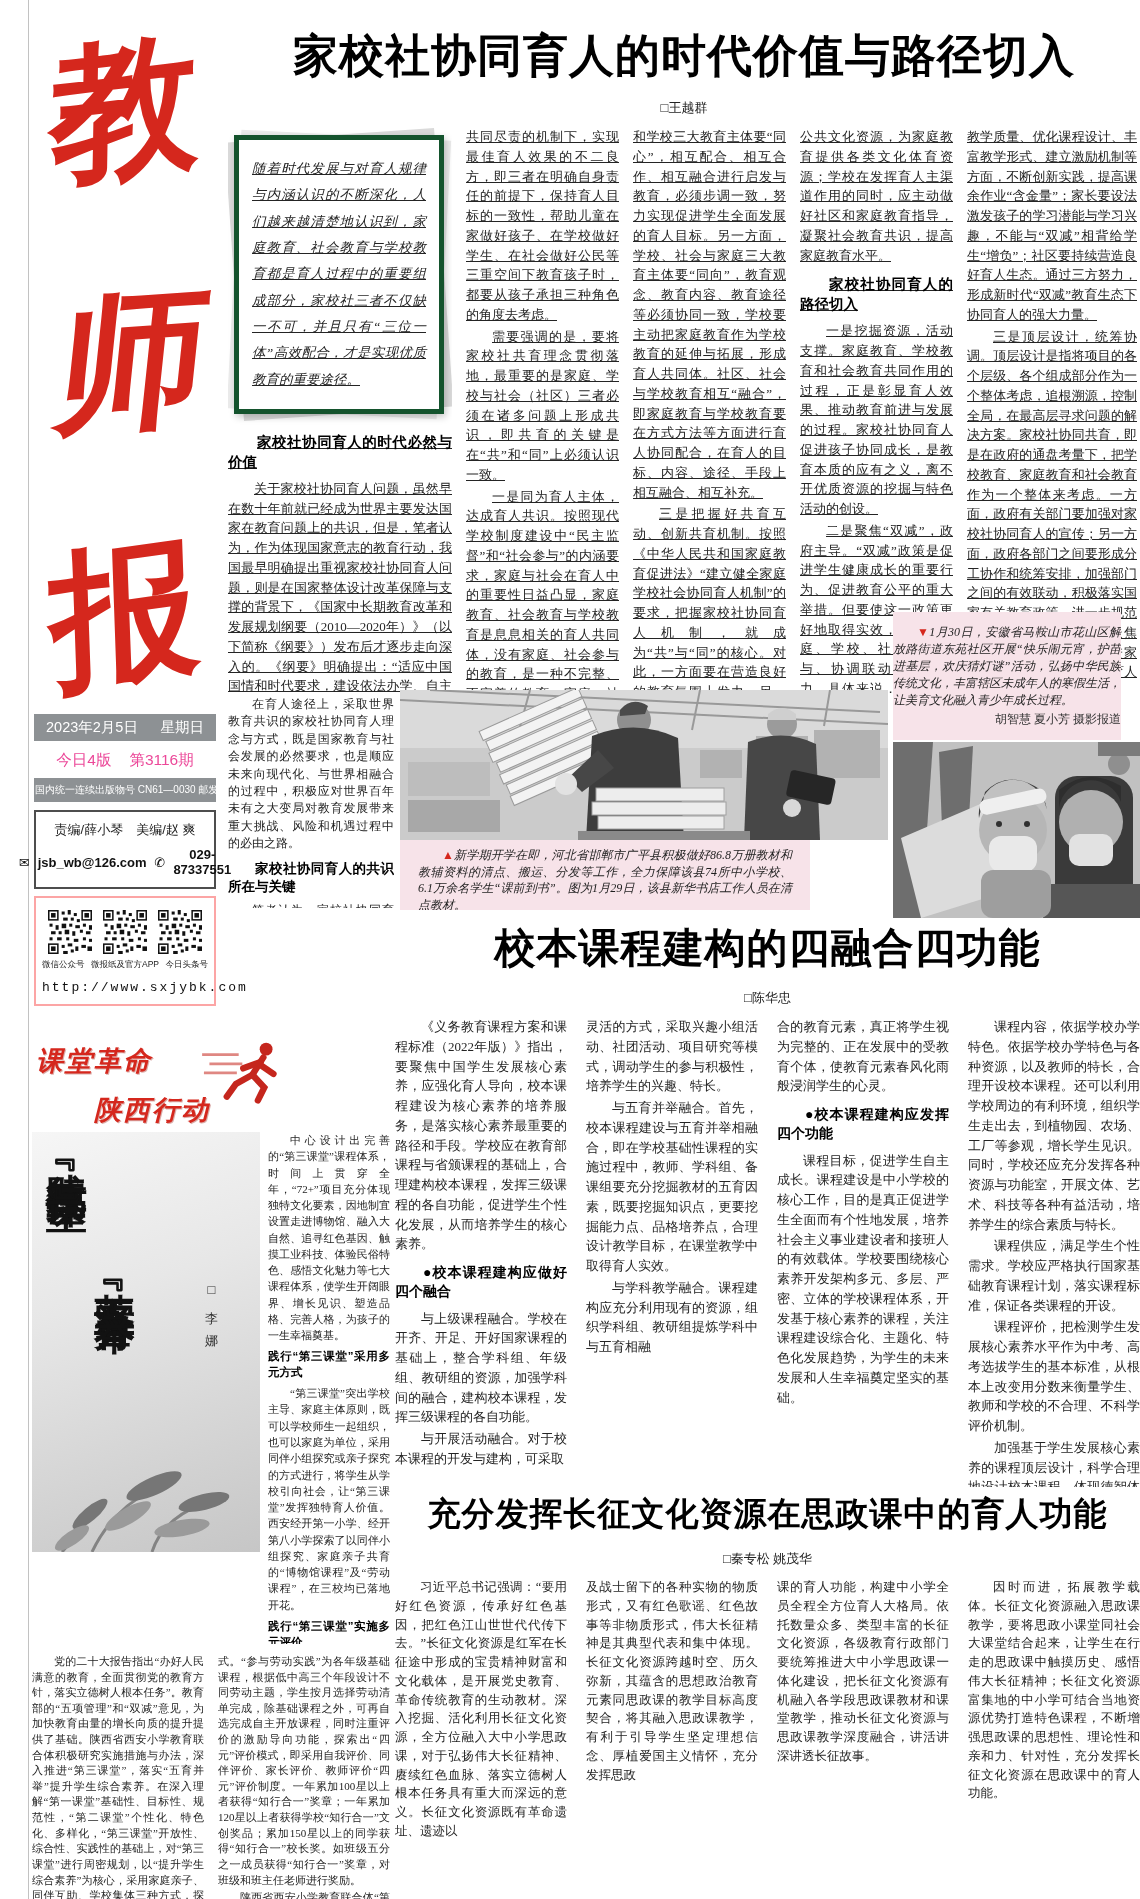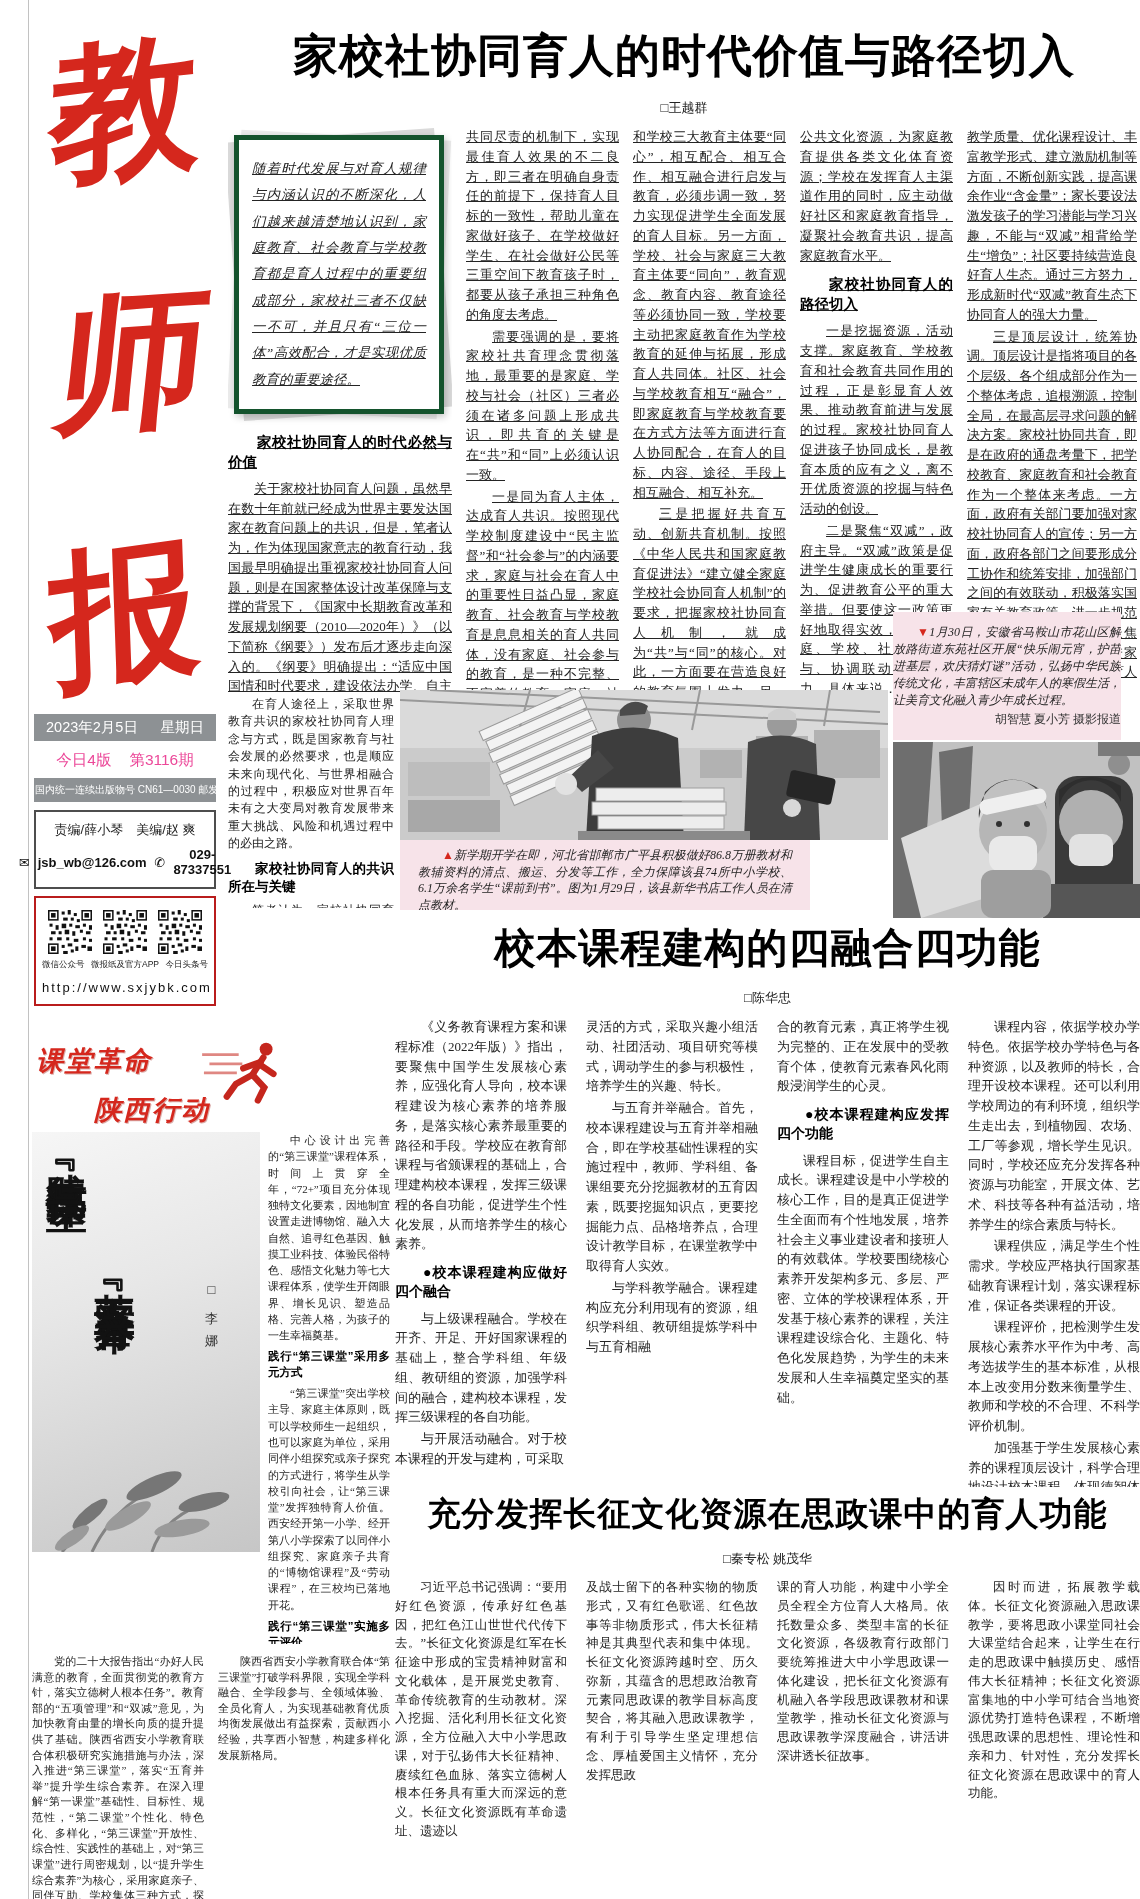--- a/index.html
+++ b/index.html
@@ -24,27 +24,27 @@
   .bar{background:var(--bar);color:#fff;font-family:"Liberation Sans","DejaVu Sans",sans-serif;}
   .date-bar{display:flex;justify-content:space-between;align-items:center;padding:4px 12px;font-size:14.5px;}
   .issue-line{display:flex;justify-content:center;gap:18px;padding:9px 0 7px;font-size:15.5px;
               font-family:"Liberation Sans","DejaVu Sans",sans-serif;color:#ec4899;}
   .pub-bar{font-size:10px;text-align:center;padding:5px 1px;white-space:nowrap;letter-spacing:0;}
   .contact-box{border:2px solid #4d4d4d;margin-top:8px;padding:9px 4px 10px;text-align:center;
                font-family:"Liberation Sans","DejaVu Sans",sans-serif;}
   .editors{font-size:13px;color:#222;}
   .contact2{font-size:13px;font-weight:bold;margin-top:8px;color:#111;display:flex;justify-content:center;gap:8px;align-items:center;}
   .cicon{font-weight:normal;font-size:13px;}
-  .qr-box{border:2px solid #b91c1c;margin-top:7px;padding:12px 6px 9px;text-align:center;}
+  .qr-box{border:2px solid #fca5a5;margin-top:7px;padding:12px 6px 9px;text-align:center;}
   .qr-row{display:flex;justify-content:space-between;padding:0 6px;}
   .qr-row svg{width:44px;height:44px;}
   .qr-labels{display:flex;justify-content:space-between;font-size:8.5px;margin-top:5px;
              font-family:"Liberation Sans","DejaVu Sans",sans-serif;color:#222;}
   .site{font-size:13px;letter-spacing:2px;margin-top:9px;color:#101010;
-        font-family:Liberation Sans, sans-serif;}
+        font-family:Liberation Mono, monospace;}
 
   
   .headline{font-family:"Liberation Sans","DejaVu Sans",sans-serif;font-weight:900;color:#000;
             text-align:center;margin:0;}
   .byline{text-align:center;font-size:13px;color:#222;margin:13px 0 10px;}
   .cols{display:flex;}
   .col{text-align:justify;overflow:hidden;line-height:1.52;color:#242424;}
   .col p{margin:0 0 2px;text-indent:2em;}
   .col p.cont{text-indent:0;}
   .subhead{font-family:"Liberation Sans","DejaVu Sans",sans-serif;font-weight:bold;color:#000;
@@ -428,20 +428,21 @@
         <div class="subhead">践行“第三课堂”实施多元评价</div>
 
       </div>
     </div>
     <div class="feature-bottom">
       <div class="col">
         <p>党的二十大报告指出“办好人民满意的教育，全面贯彻党的教育方针，落实立德树人根本任务”。教育部的“五项管理”和“双减”意见，为加快教育由量的增长向质的提升提供了基础。陕西省西安小学教育联合体积极研究实施措施与办法，深入推进“第三课堂”，落实“五育并举”提升学生综合素养。在深入理解“第一课堂”基础性、目标性、规范性，“第二课堂”个性化、特色化、多样化，“第三课堂”开放性、综合性、实践性的基础上，对“第三课堂”进行周密规划，以“提升学生综合素养”为核心，采用家庭亲子、同伴互助、学校集体三种方式，探索出“四元”评价模式，促进学生德智体美劳全面发展。</p>
 
       </div>
       <div class="col">
+        <p class="cont">式。“参与劳动实践”为各年级基础课程，根据低中高三个年段设计不同劳动主题，学生按月选择劳动清单完成，除基础课程之外，可再自选完成自主开放课程，同时注重评价的激励导向功能，探索出“四元”评价模式，即采用自我评价、同伴评价、家长评价、教师评价“四元”评价制度。一年累加100星以上者获得“知行合一”奖章；一年累加120星以上者获得学校“知行合一”文创奖品；累加150星以上的同学获得“知行合一”校长奖。如班级五分之一成员获得“知行合一”奖章，对班级和班主任老师进行奖励。</p>
         <p>陕西省西安小学教育联合体“第三课堂”打破学科界限，实现全学科融合、全学段参与、全领域体验、全员化育人，为实现基础教育优质均衡发展做出有益探索，贡献西小经验，共享西小智慧，构建多样化发展新格局。</p>
       </div>
     </div>
   </section>
 
   <section class="bottom-article">
     <h2 class="headline">充分发挥长征文化资源在思政课中的育人功能</h2>
     <div class="byline">□秦专松 姚茂华</div>
     <div class="cols bottom-cols">
       <div class="col">

